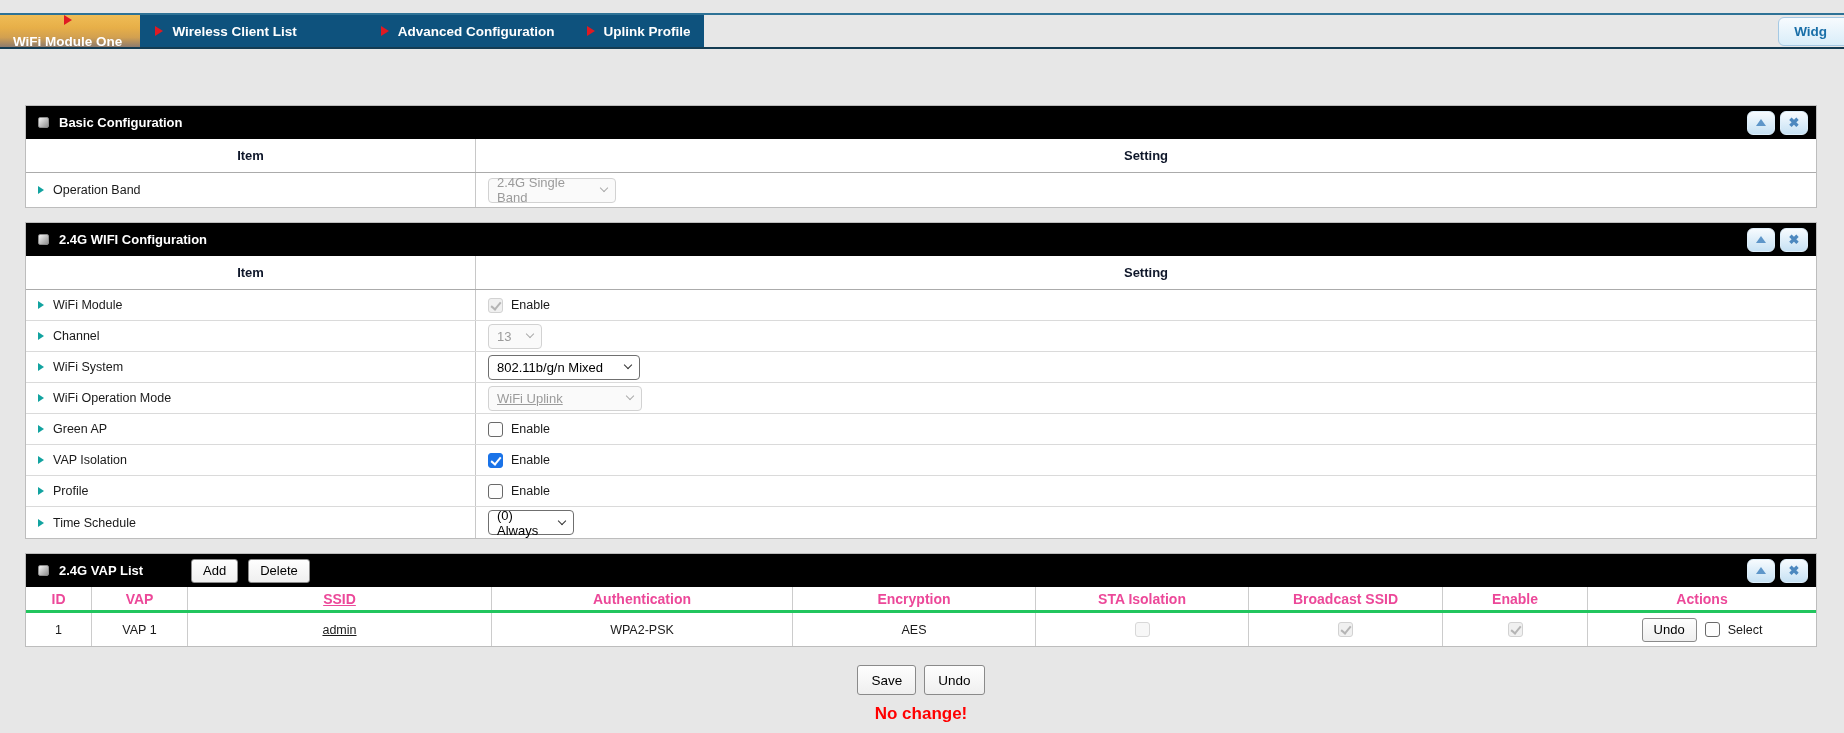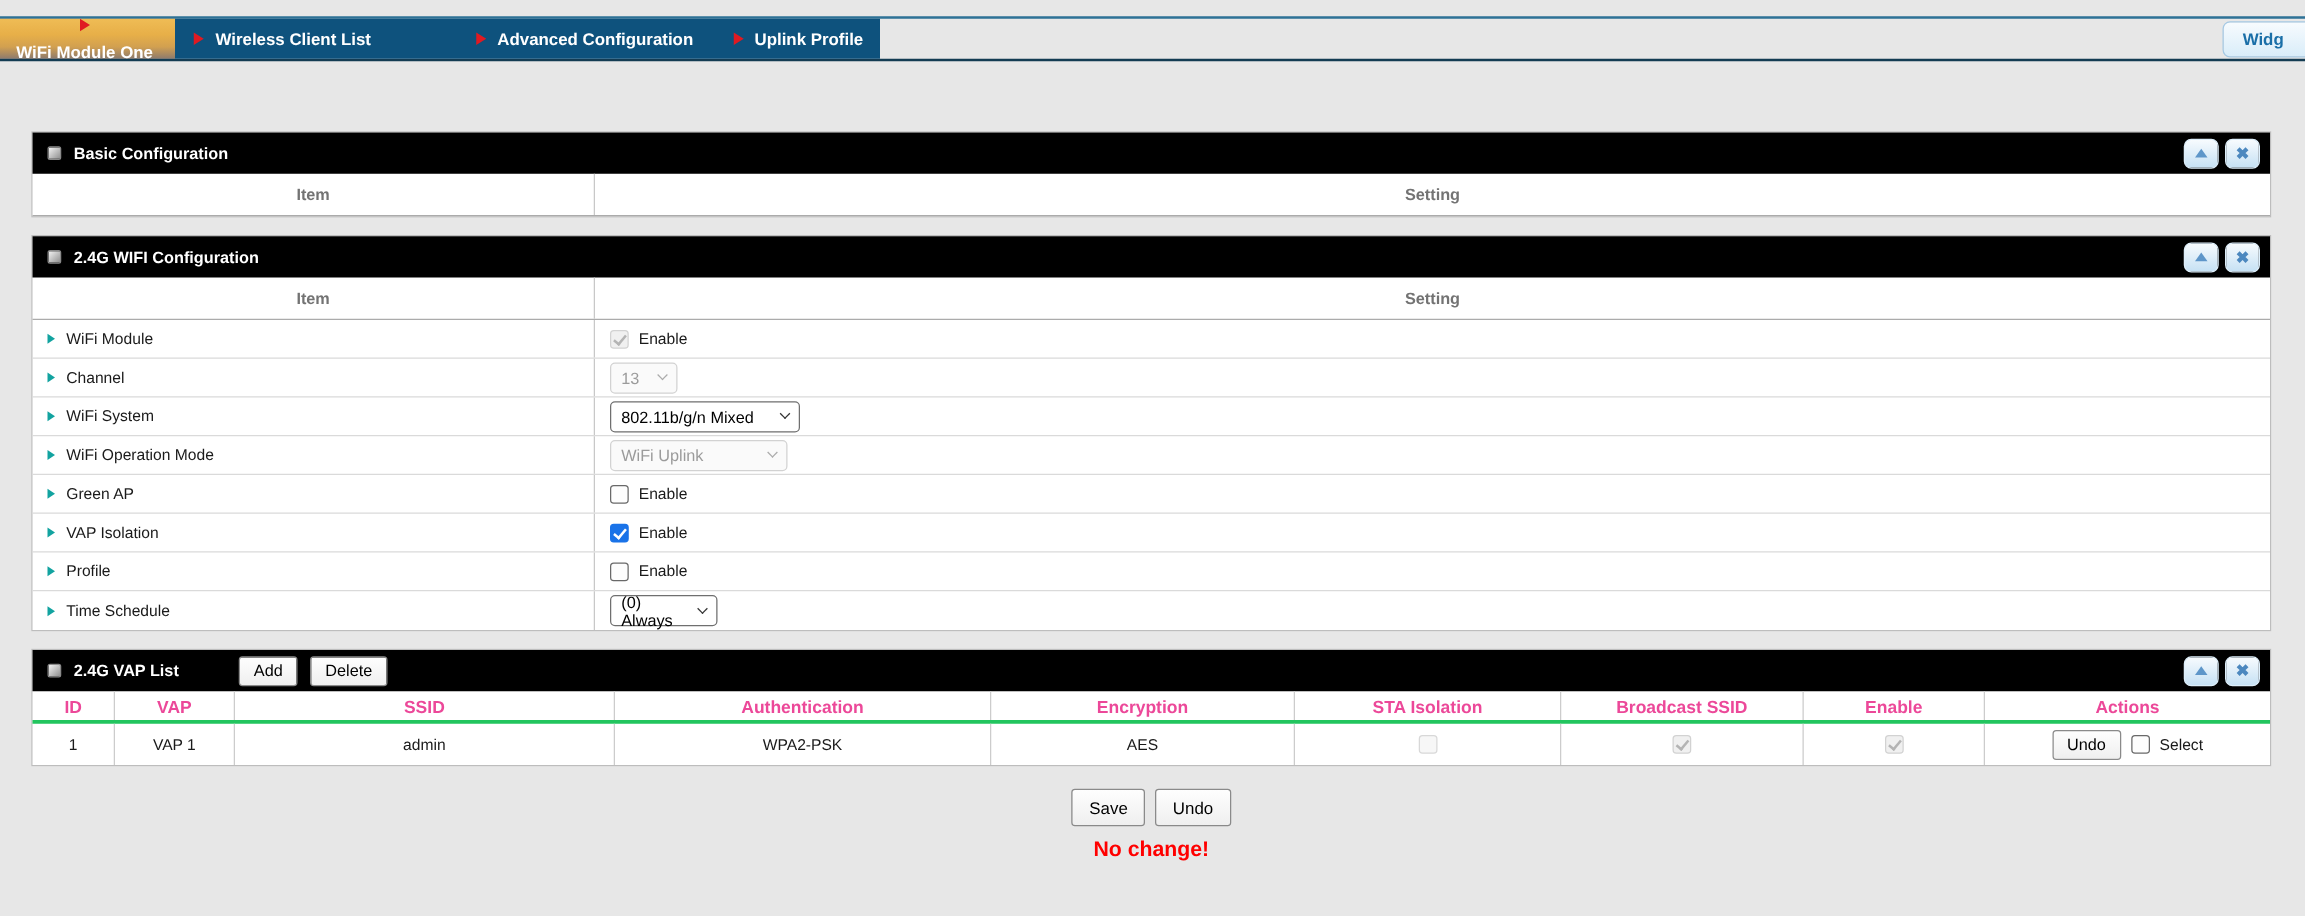--- a/index.html
+++ b/index.html
@@ -74,21 +74,21 @@
     box-shadow:0 1px 2px rgba(0,0,0,0.18);
   }
   .tri-up {
     width:0; height:0;
     border-bottom:7px solid #5E96C9;
     border-left:5px solid transparent;
     border-right:5px solid transparent;
   }
 
   
-  .grid-head { display:flex; height:34px; font-weight:bold; font-size:13px; color:#737373; border-bottom:1px solid #ABABAB; }
+  .grid-head { display:flex; height:34px; font-weight:bold; font-size:13px; color:#0f172a; border-bottom:1px solid #ABABAB; }
   .grid-head .col-item { width:450px; border-right:1px solid #C8C8C8; display:flex; align-items:center; justify-content:center; }
   .grid-head .col-setting { flex:1; display:flex; align-items:center; justify-content:center; }
   .frow { display:flex; min-height:31px; border-bottom:1px solid #DADADA; }
   .frow.tall { min-height:34px; }
   .frow:last-child { border-bottom:none; }
   .frow .label {
     width:450px; border-right:1px solid #C8C8C8;
     display:flex; align-items:center; padding-left:12px; gap:9px;
     font-size:12.5px; color:#1A1A1A;
   }
@@ -108,21 +108,21 @@
     font-size:13px; color:#000; cursor:pointer;
   }
   .chev {
     width:6px; height:6px; flex:0 0 auto; margin-top:-4px;
     border-right:1.8px solid #333; border-bottom:1.8px solid #333;
     transform:rotate(45deg);
   }
   .sel.dis { border-color:#D2D2D2; background:#FAFAFA; color:#9B9B9B; cursor:default; }
   .sel.dis .chev { border-color:#ABABAB; }
   .w-band { width:128px; } .w-ch { width:54px; } .w-sys { width:152px; }
-  .w-mode { width:142px; } .w-sched { width:86px; }
+  .w-mode { width:154px;text-decoration:underline; } .w-sched { width:86px; }
 
   
   .cb { width:15px; height:15px; border-radius:3px; position:relative; display:inline-block; flex:0 0 auto; }
   .cb.on-dis  { background:#F0F0F0; border:1px solid #D2D2D2; }
   .cb.on-dis::after  { content:""; position:absolute; left:4px; top:1px; width:4px; height:8px;
                        border-right:2px solid #B4B4B4; border-bottom:2px solid #B4B4B4; transform:rotate(40deg); }
   .cb.on-blue { background:#1A73E8; border:1px solid #1A73E8; }
   .cb.on-blue::after { content:""; position:absolute; left:4px; top:1px; width:4px; height:8px;
                        border-right:2px solid #FFFFFF; border-bottom:2px solid #FFFFFF; transform:rotate(40deg); }
   .cb.off     { background:#FDFDFD; border:1px solid #696969; }
@@ -137,21 +137,21 @@
     font-size:13px; color:#000; font-family:inherit; cursor:pointer; white-space:nowrap;
   }
   .panel-header .btn { margin-left:0; }
   .hdr-actions { display:flex; gap:10px; margin-left:12px;padding-left:36px; }
 
   
   .vhead { display:flex; height:26px; font-weight:bold; font-size:14px; color:#ec4899; border-bottom:3px solid #22c55e; }
   .vrow  { display:flex; height:33px; font-size:12.5px; color:#1A1A1A; }
   .vc { display:flex; align-items:center; justify-content:center; border-right:1px solid #CCCCCC; }
   .vc:last-child { border-right:none; }
-  .c-id{width:66px;} .c-vap{width:96px;} .c-ssid{width:304px;} .c-auth{width:301px;}
+  .c-id{width:66px;} .c-vap{width:96px;} .c-ssid{width:304px;text-decoration:underline;} .c-auth{width:301px;}
   .c-enc{width:243px;} .c-sta{width:213px;} .c-bss{width:194px;} .c-en{width:145px;}
   .c-act{flex:1; gap:8px;}
 
   
   .footer { text-align:center; margin-top:18px; }
   .footer-btns { display:inline-flex; gap:8px; }
   .footer .btn { height:26px; padding:14px 13px; font-size:13.5px; }
   .msg { margin-top:9px; color:#FF0000; font-weight:bold; font-size:17px; text-align:center; }
 </style>
 </head>
@@ -192,20 +192,32 @@
       <span class="hdr-btns">
         <span class="hbtn">
             <span class="tri-up"></span>
           </span>
         <span class="hbtn">✖</span>
       </span>
     </div>
     <div class="grid-head">
       <div class="col-item">Item</div>
       <div class="col-setting">Setting</div>
+    </div>
+    <div class="frow tall">
+      <div class="label">
+        <span class="tarrow"></span>
+        <span>Operation Band</span>
+      </div>
+      <div class="setting">
+        <span class="sel dis w-band">
+          <span>2.4G Single Band</span>
+          <span class="chev"></span>
+        </span>
+      </div>
     </div>
   </div>
 
   <div class="panel">
     <div class="panel-header">
       <span class="sq-icon"></span>
       <span class="panel-title">2.4G WIFI Configuration</span>
       <span class="hdr-btns">
         <span class="hbtn">
             <span class="tri-up"></span>

